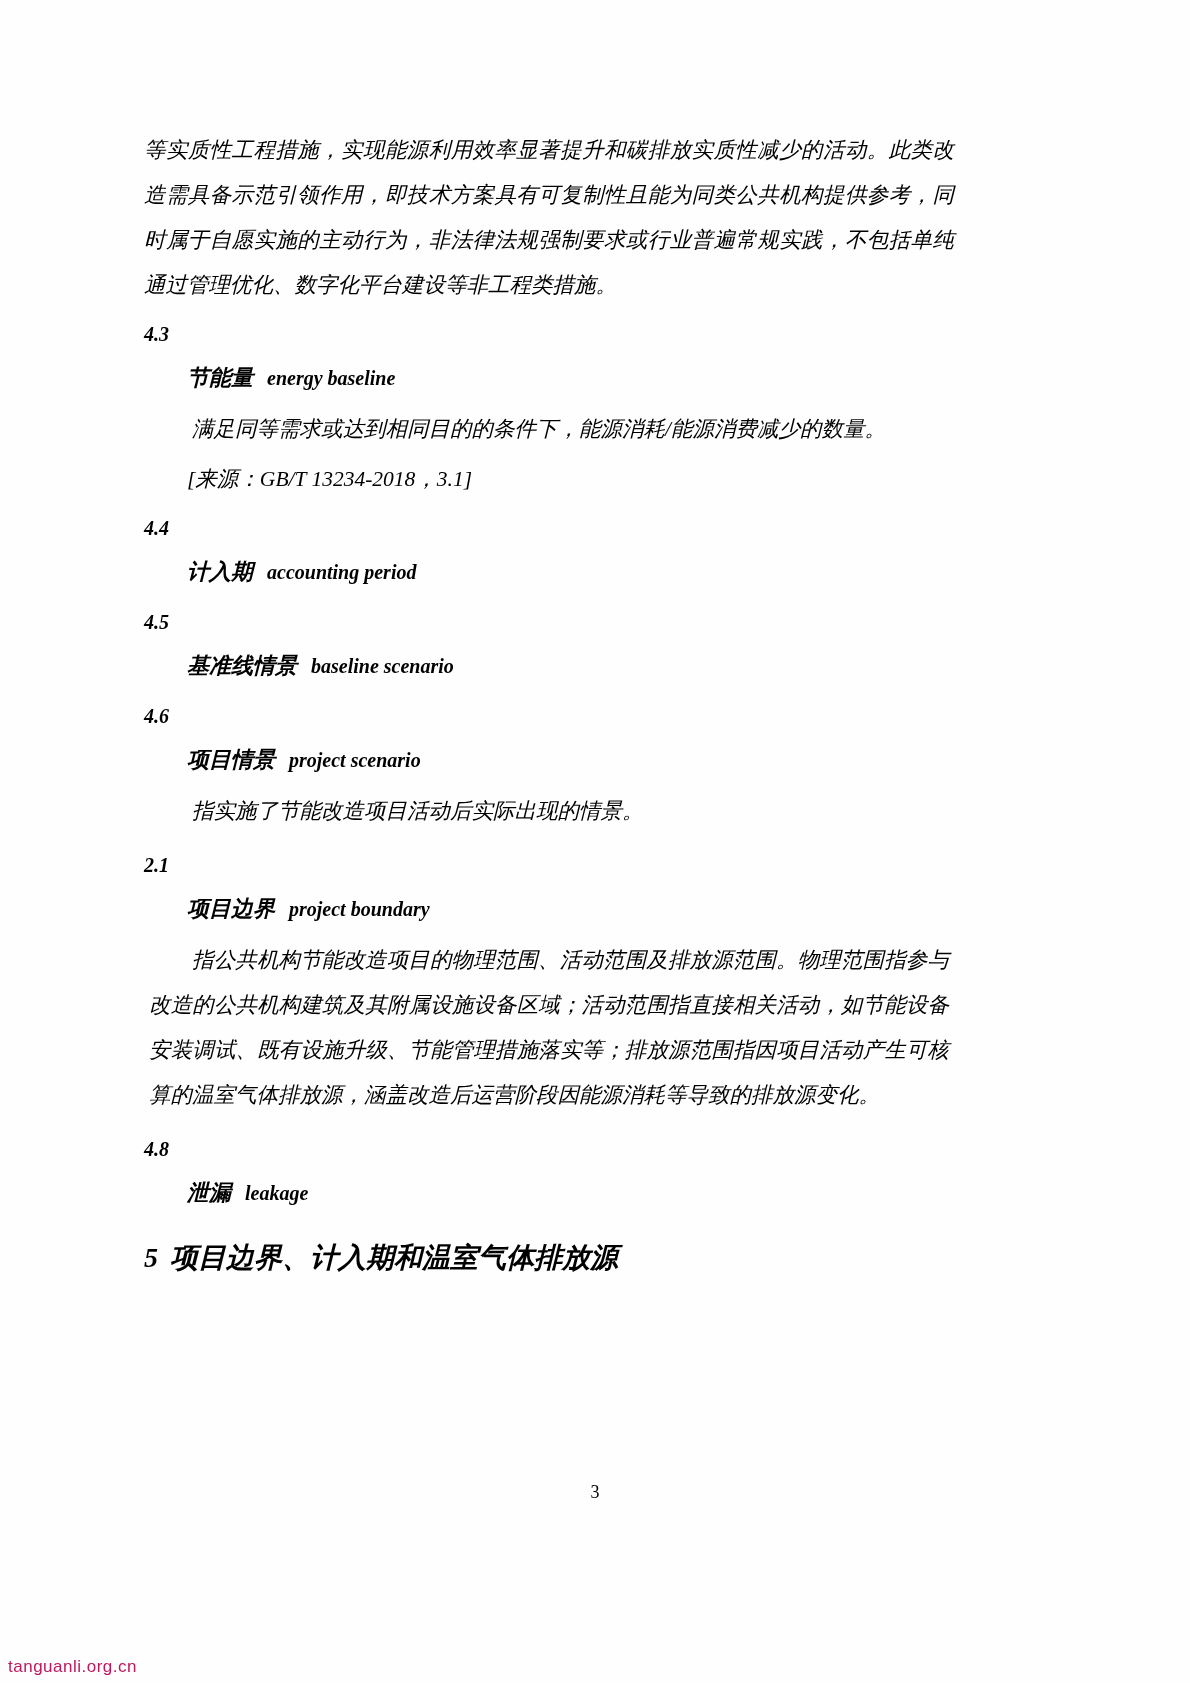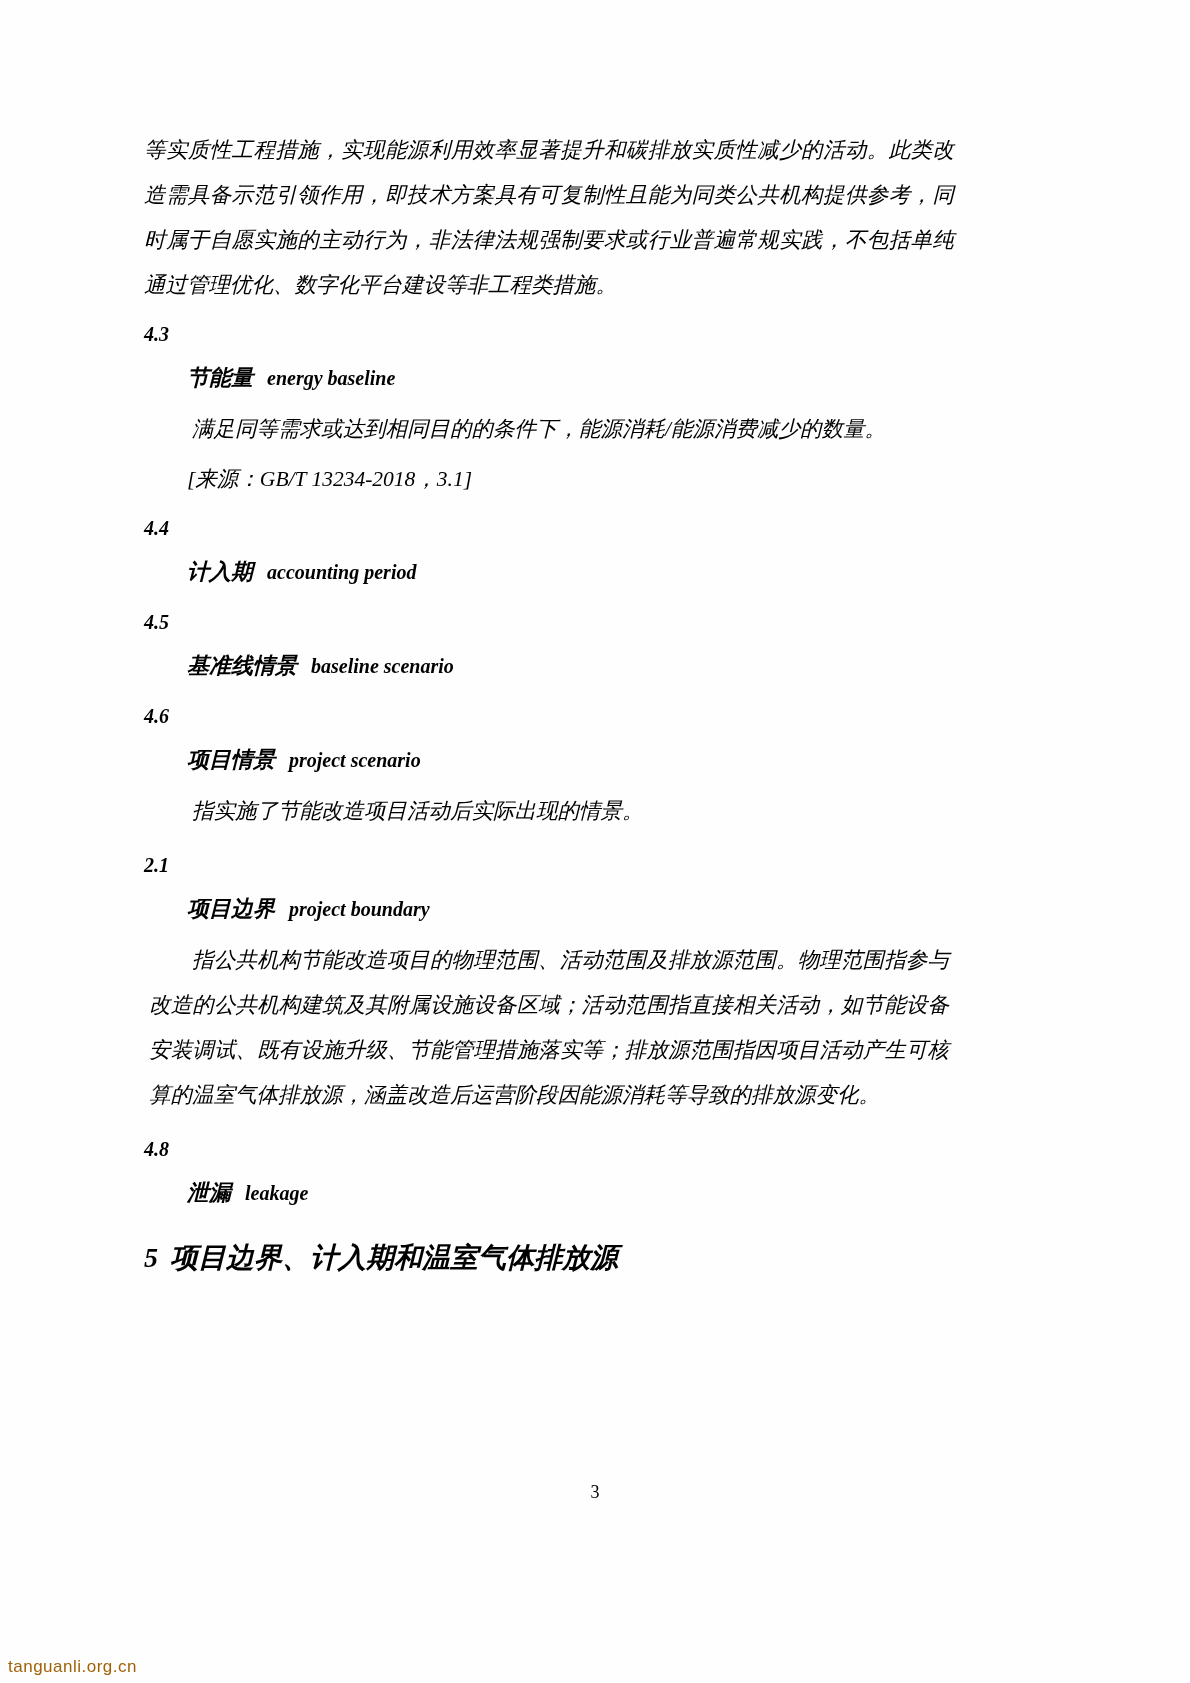--- a/index.html
+++ b/index.html
@@ -88,21 +88,21 @@
     text-align: center;
     font-size: 18px;
     font-family: "Liberation Serif", serif;
   }
   .watermark {
     position: absolute;
     left: 8px;
     bottom: 6px;
     font-size: 17px;
     font-family: "Liberation Sans", sans-serif;
-    color: #a16207;
+    color: #be185d;
     letter-spacing: 0.5px;
   }
   .blk { margin: 0; }
 </style>
 </head>
 <body>
 
 <div class="page">
   <div class="content">
 

